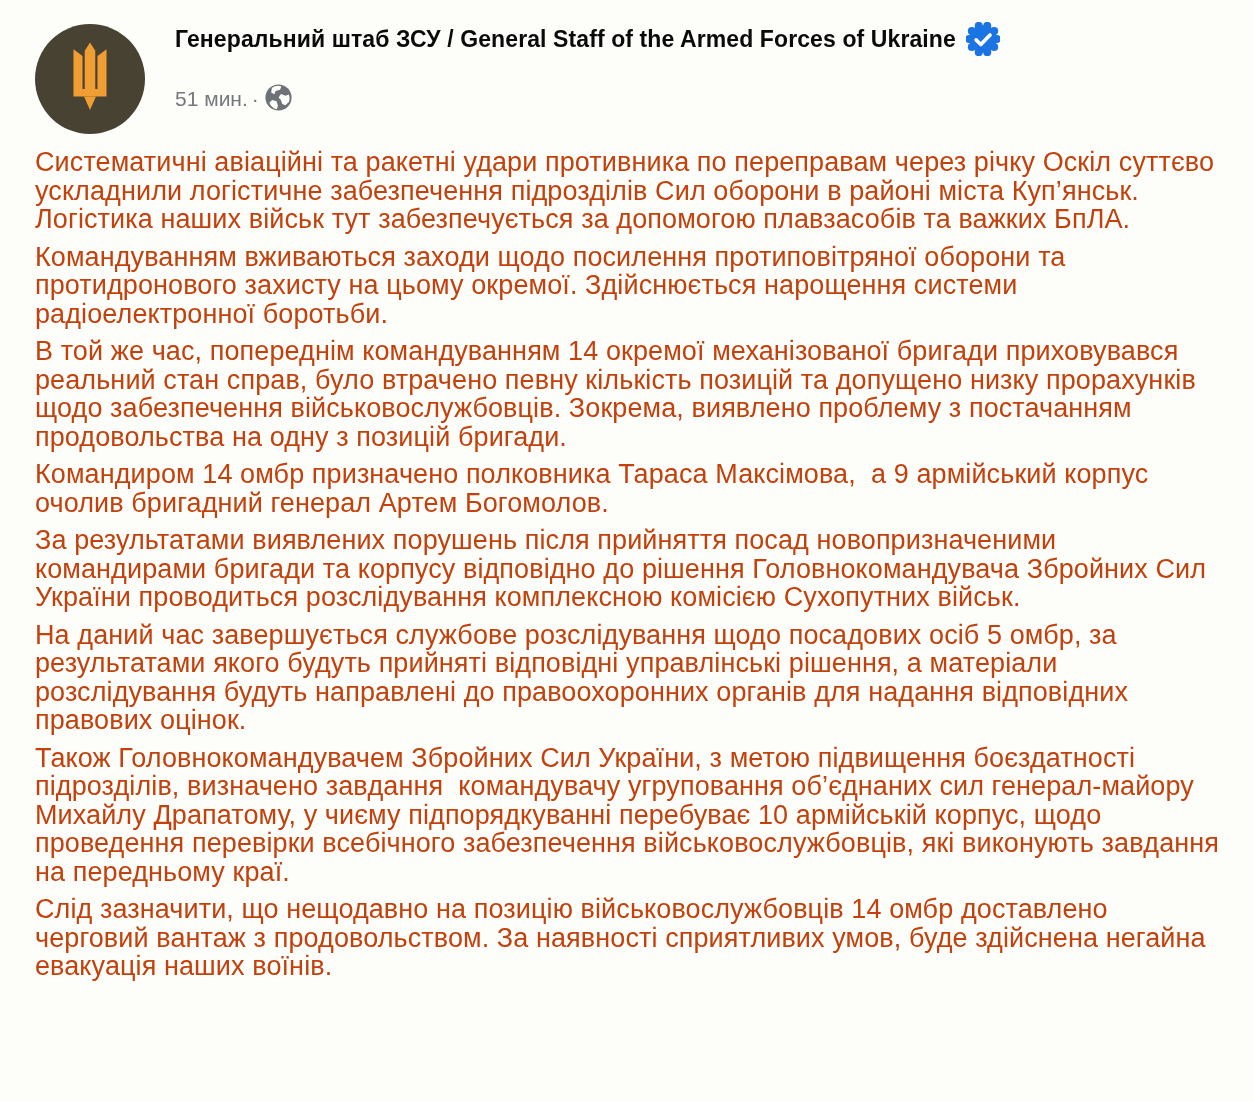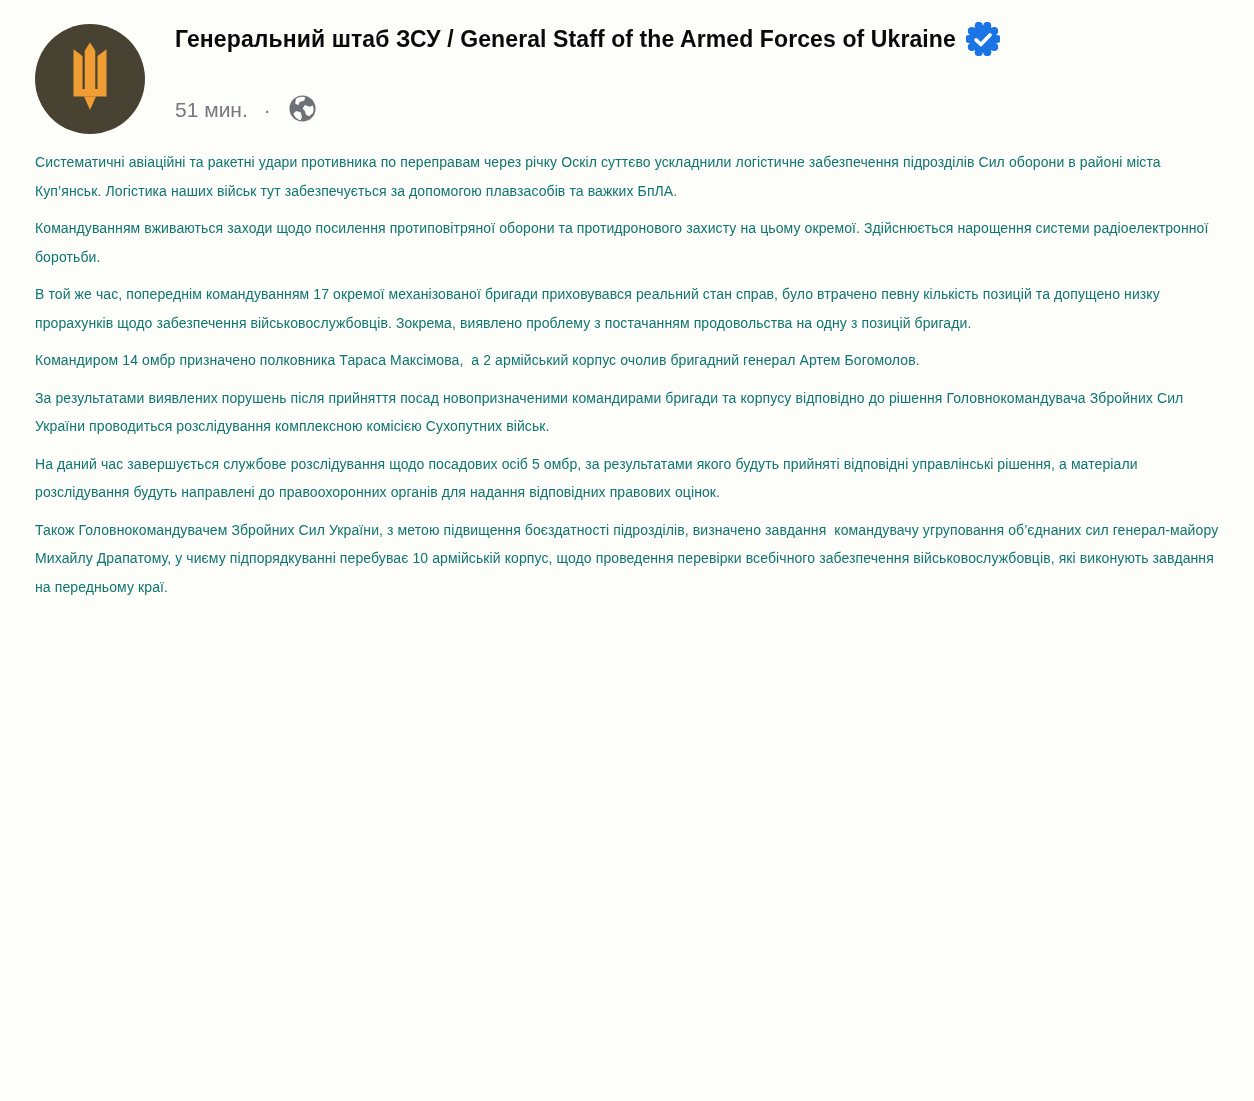--- a/index.html
+++ b/index.html
@@ -51,41 +51,41 @@
     text-decoration: none;
     cursor: pointer;
   }
   .badge {
     flex: 0 0 auto;
     margin-top: 2px;
   }
   .meta-row {
     display: flex;
     align-items: center;
-    gap: 16px;
-    margin-top: 31px;
+    gap: 4px;
+    margin-top: 20px;
   }
   .timestamp {
     font-size: 21px;
     color: #75787c;
     cursor: pointer;
   }
   .meta-dot {
     font-size: 21px;
     color: #75787c;
   }
   .globe { margin-top: 2px; }
   .post-body {
     padding: 14px 26px 0 35px;
   }
   .post-body p {
     margin: 0 0 9px 0;
-    font-size: 14px;
+    font-size: 27px;
     line-height: 28.5px;
-    color: #0f766e;
+    color: #c2410c;
     letter-spacing: 0.1px;
     white-space: pre-wrap;
   }
 </style>
 </head>
 <body>
 
 <div class="post">
 
   <div class="post-header">
@@ -138,20 +138,21 @@
             <path d="M9.4 18.6 l4.6 1.2 1.4 4.8 -1.2 3.6 c-3.6-.8-6.4-3.4-7.6-6.8 z" fill="#fdfdfa"></path>
           </svg>
         </span>
       </div>
     </div>
   </div>
 
   <div class="post-body">
       <p>Систематичні авіаційні та ракетні удари противника по переправам через річку Оскіл суттєво ускладнили логістичне забезпечення підрозділів Сил оборони в районі міста Куп’янськ. Логістика наших військ тут забезпечується за допомогою плавзасобів та важких БпЛА.</p>
       <p>Командуванням вживаються заходи щодо посилення протиповітряної оборони та протидронового захисту на цьому окремої. Здійснюється нарощення системи радіоелектронної боротьби.</p>
-      <p>В той же час, попереднім командуванням 17 окремої механізованої бригади приховувався реальний стан справ, було втрачено певну кількість позицій та допущено низку прорахунків щодо забезпечення військовослужбовців. Зокрема, виявлено проблему з постачанням продовольства на одну з позицій бригади.</p>
-      <p>Командиром 14 омбр призначено полковника Тараса Максімова,  а 2 армійський корпус очолив бригадний генерал Артем Богомолов.</p>
+      <p>В той же час, попереднім командуванням 14 окремої механізованої бригади приховувався реальний стан справ, було втрачено певну кількість позицій та допущено низку прорахунків щодо забезпечення військовослужбовців. Зокрема, виявлено проблему з постачанням продовольства на одну з позицій бригади.</p>
+      <p>Командиром 14 омбр призначено полковника Тараса Максімова,  а 9 армійський корпус очолив бригадний генерал Артем Богомолов.</p>
       <p>За результатами виявлених порушень після прийняття посад новопризначеними командирами бригади та корпусу відповідно до рішення Головнокомандувача Збройних Сил України проводиться розслідування комплексною комісією Сухопутних військ.</p>
       <p>На даний час завершується службове розслідування щодо посадових осіб 5 омбр, за результатами якого будуть прийняті відповідні управлінські рішення, а матеріали розслідування будуть направлені до правоохоронних органів для надання відповідних правових оцінок.</p>
       <p>Також Головнокомандувачем Збройних Сил України, з метою підвищення боєздатності підрозділів, визначено завдання  командувачу угруповання об’єднаних сил генерал-майору Михайлу Драпатому, у чиєму підпорядкуванні перебуває 10 армійській корпус, щодо проведення перевірки всебічного забезпечення військовослужбовців, які виконують завдання на передньому краї.</p>
+      <p>Слід зазначити, що нещодавно на позицію військовослужбовців 14 омбр доставлено черговий вантаж з продовольством. За наявності сприятливих умов, буде здійснена негайна евакуація наших воїнів.</p>
     </div>
 
 </div>
 
 </body></html>

